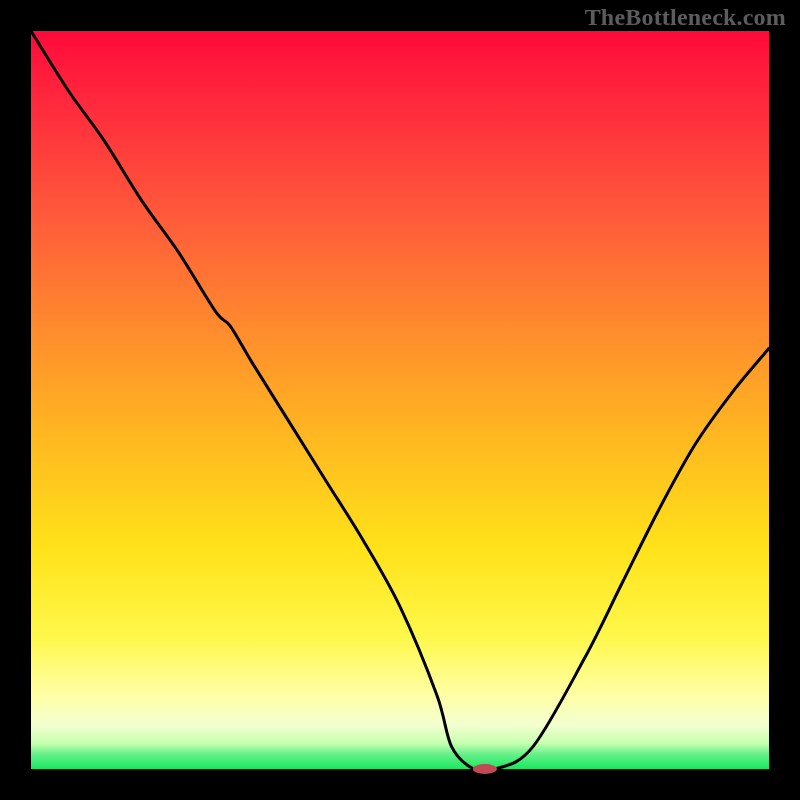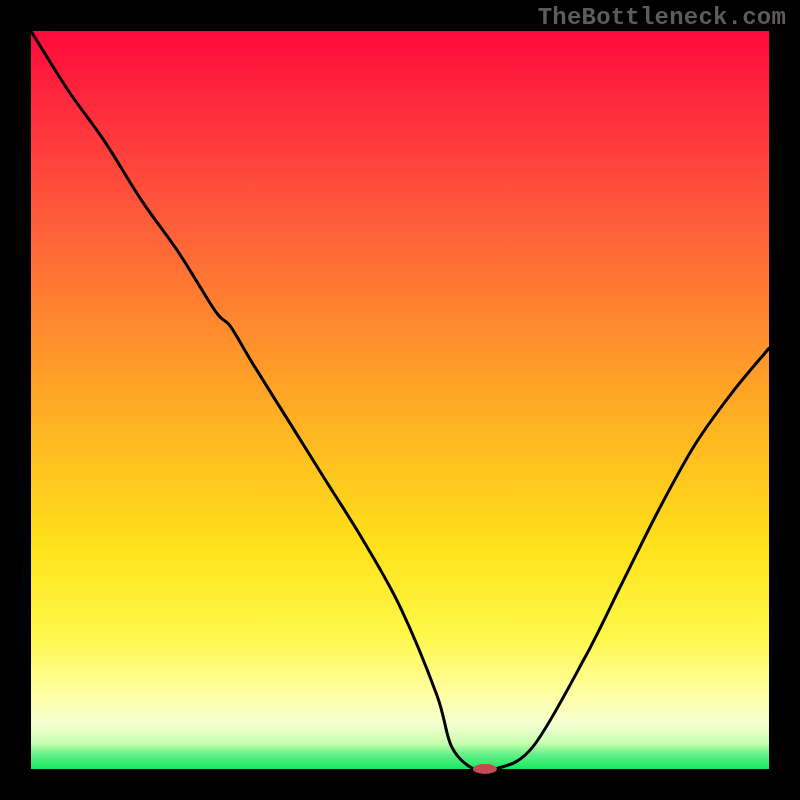--- a/index.html
+++ b/index.html
@@ -12,21 +12,21 @@
   }
   .wrap {
     position: relative;
     width: 800px;
     height: 800px;
   }
   .watermark {
     position: absolute;
     top: 4px;
     right: 14px;
-    font-family: Liberation Mono, monospace;
+    font-family: Liberation Serif, serif;
     font-size: 24px;
     font-weight: 600;
     color: #5c5c5c;
     letter-spacing: 0.2px;
     z-index: 5;
   }
   svg.chart {
     position: absolute;
     left: 0;
     top: 0;

